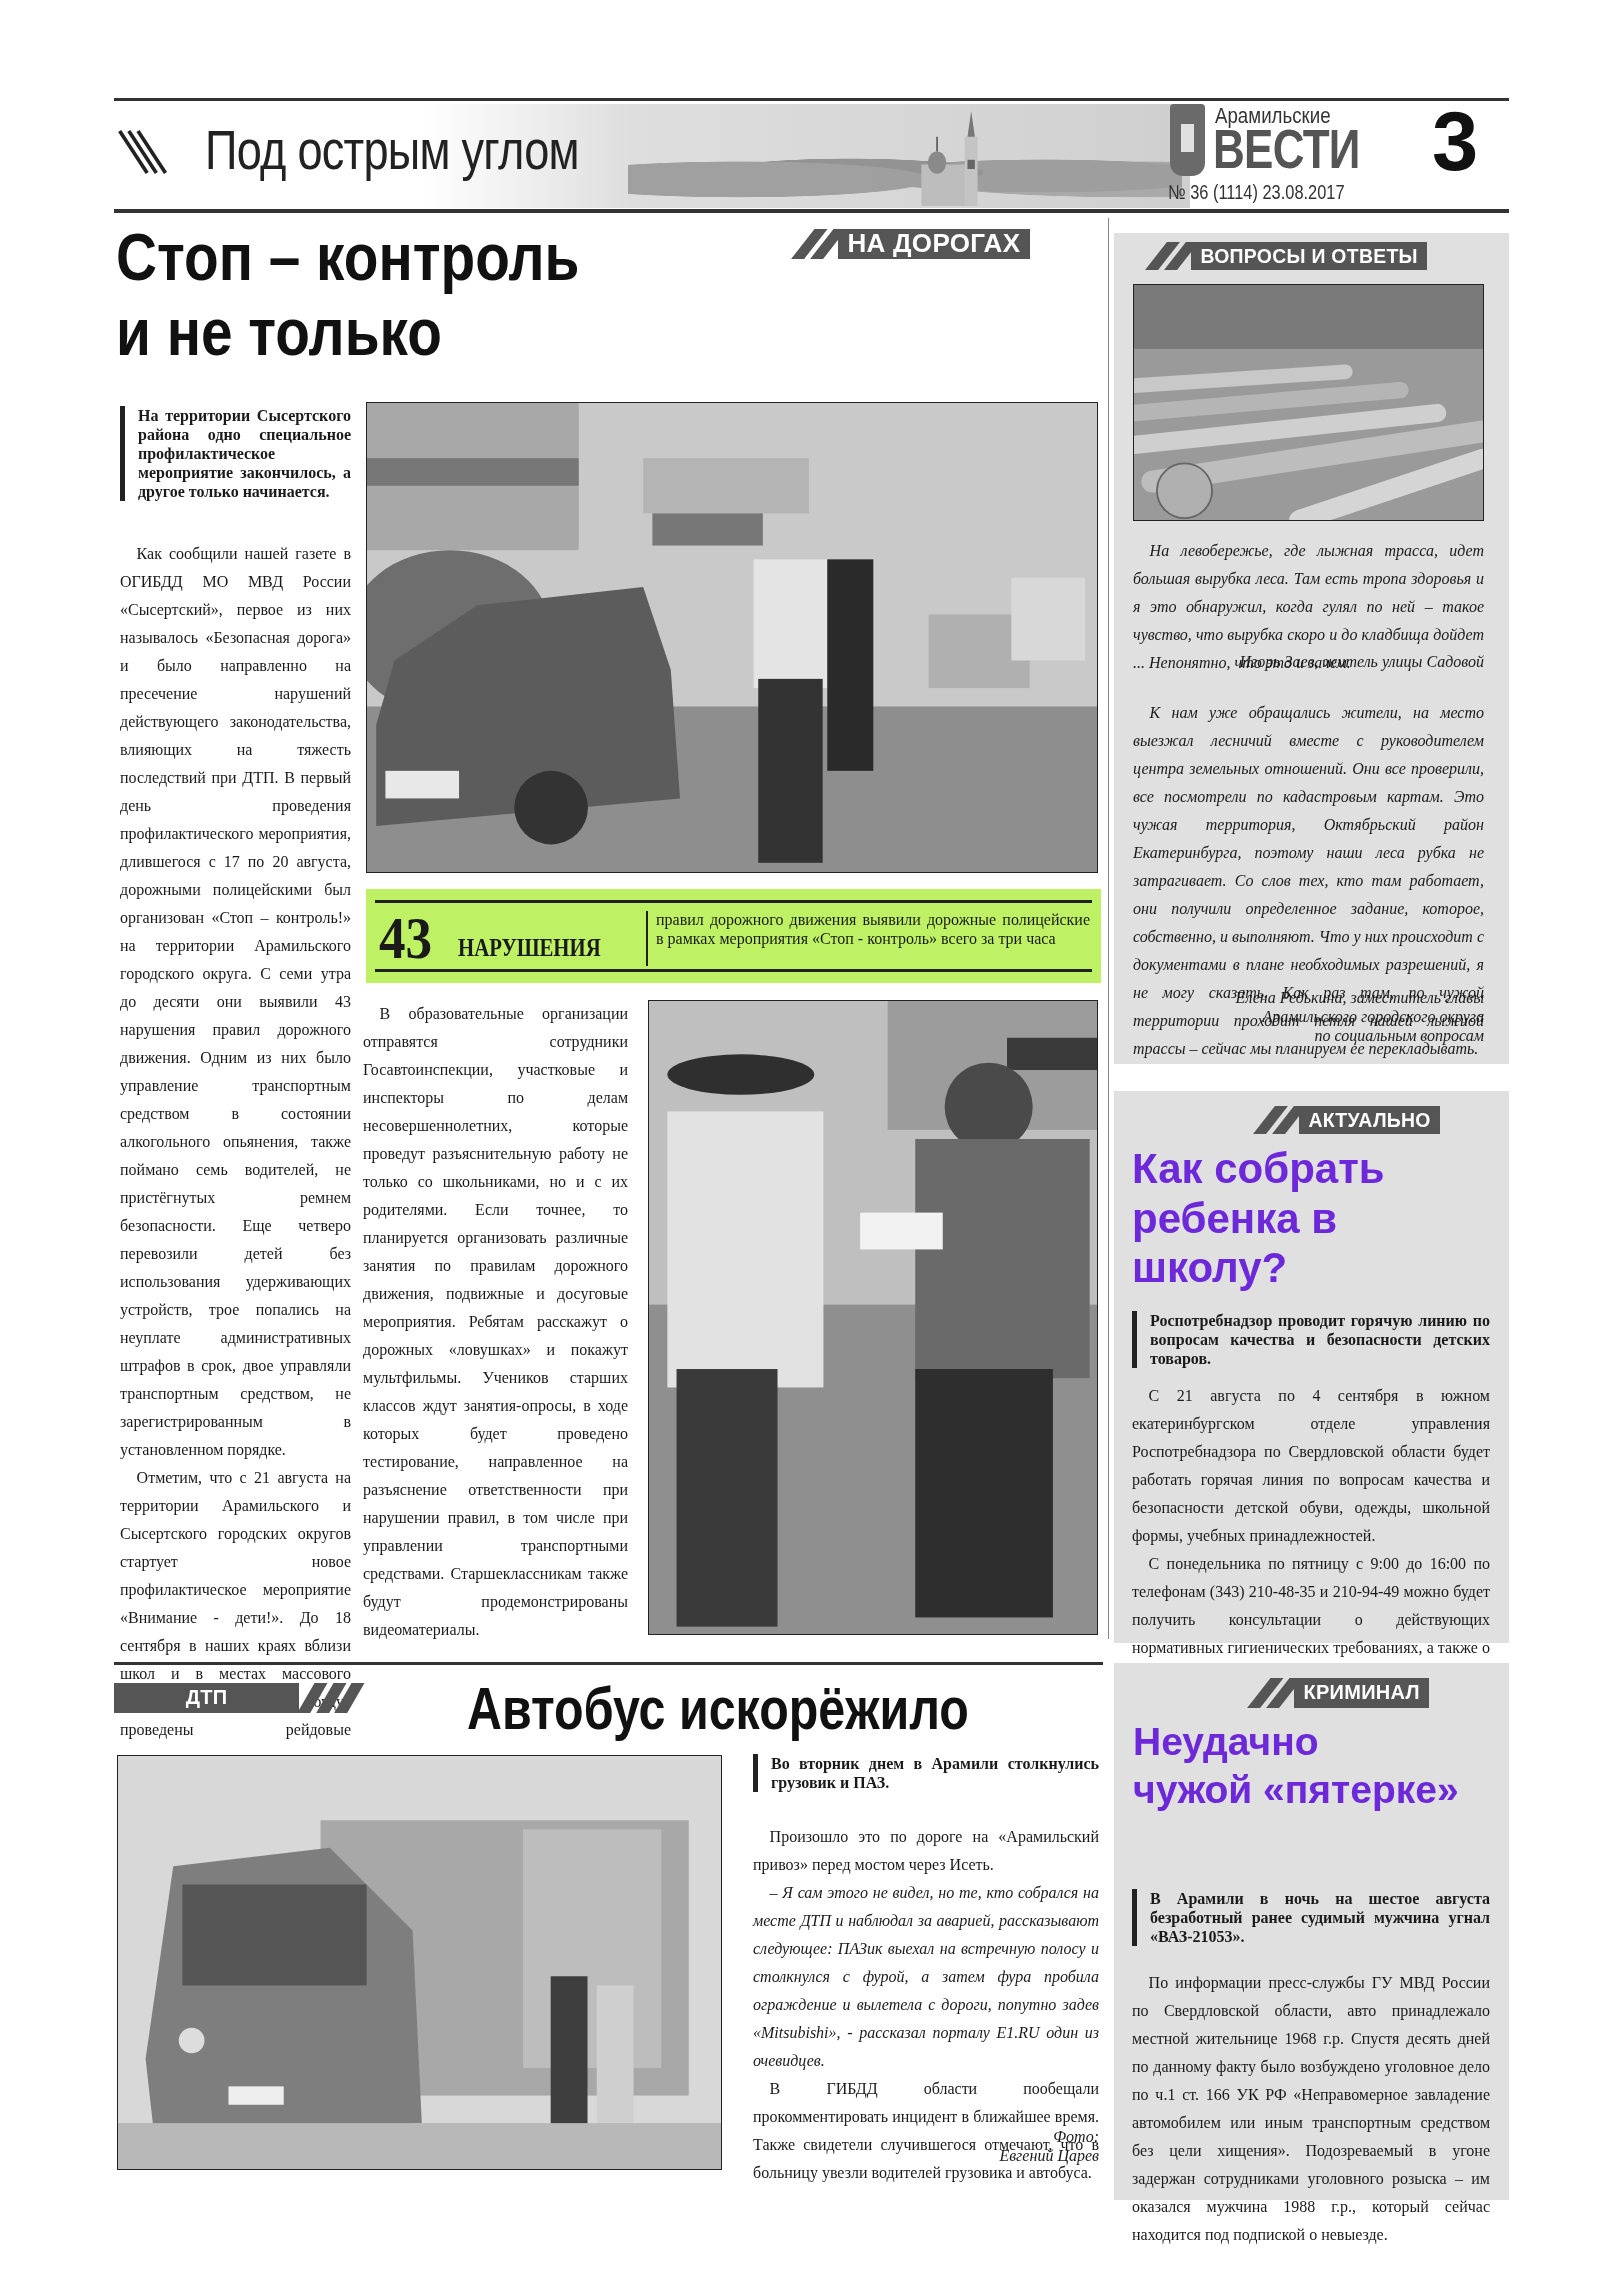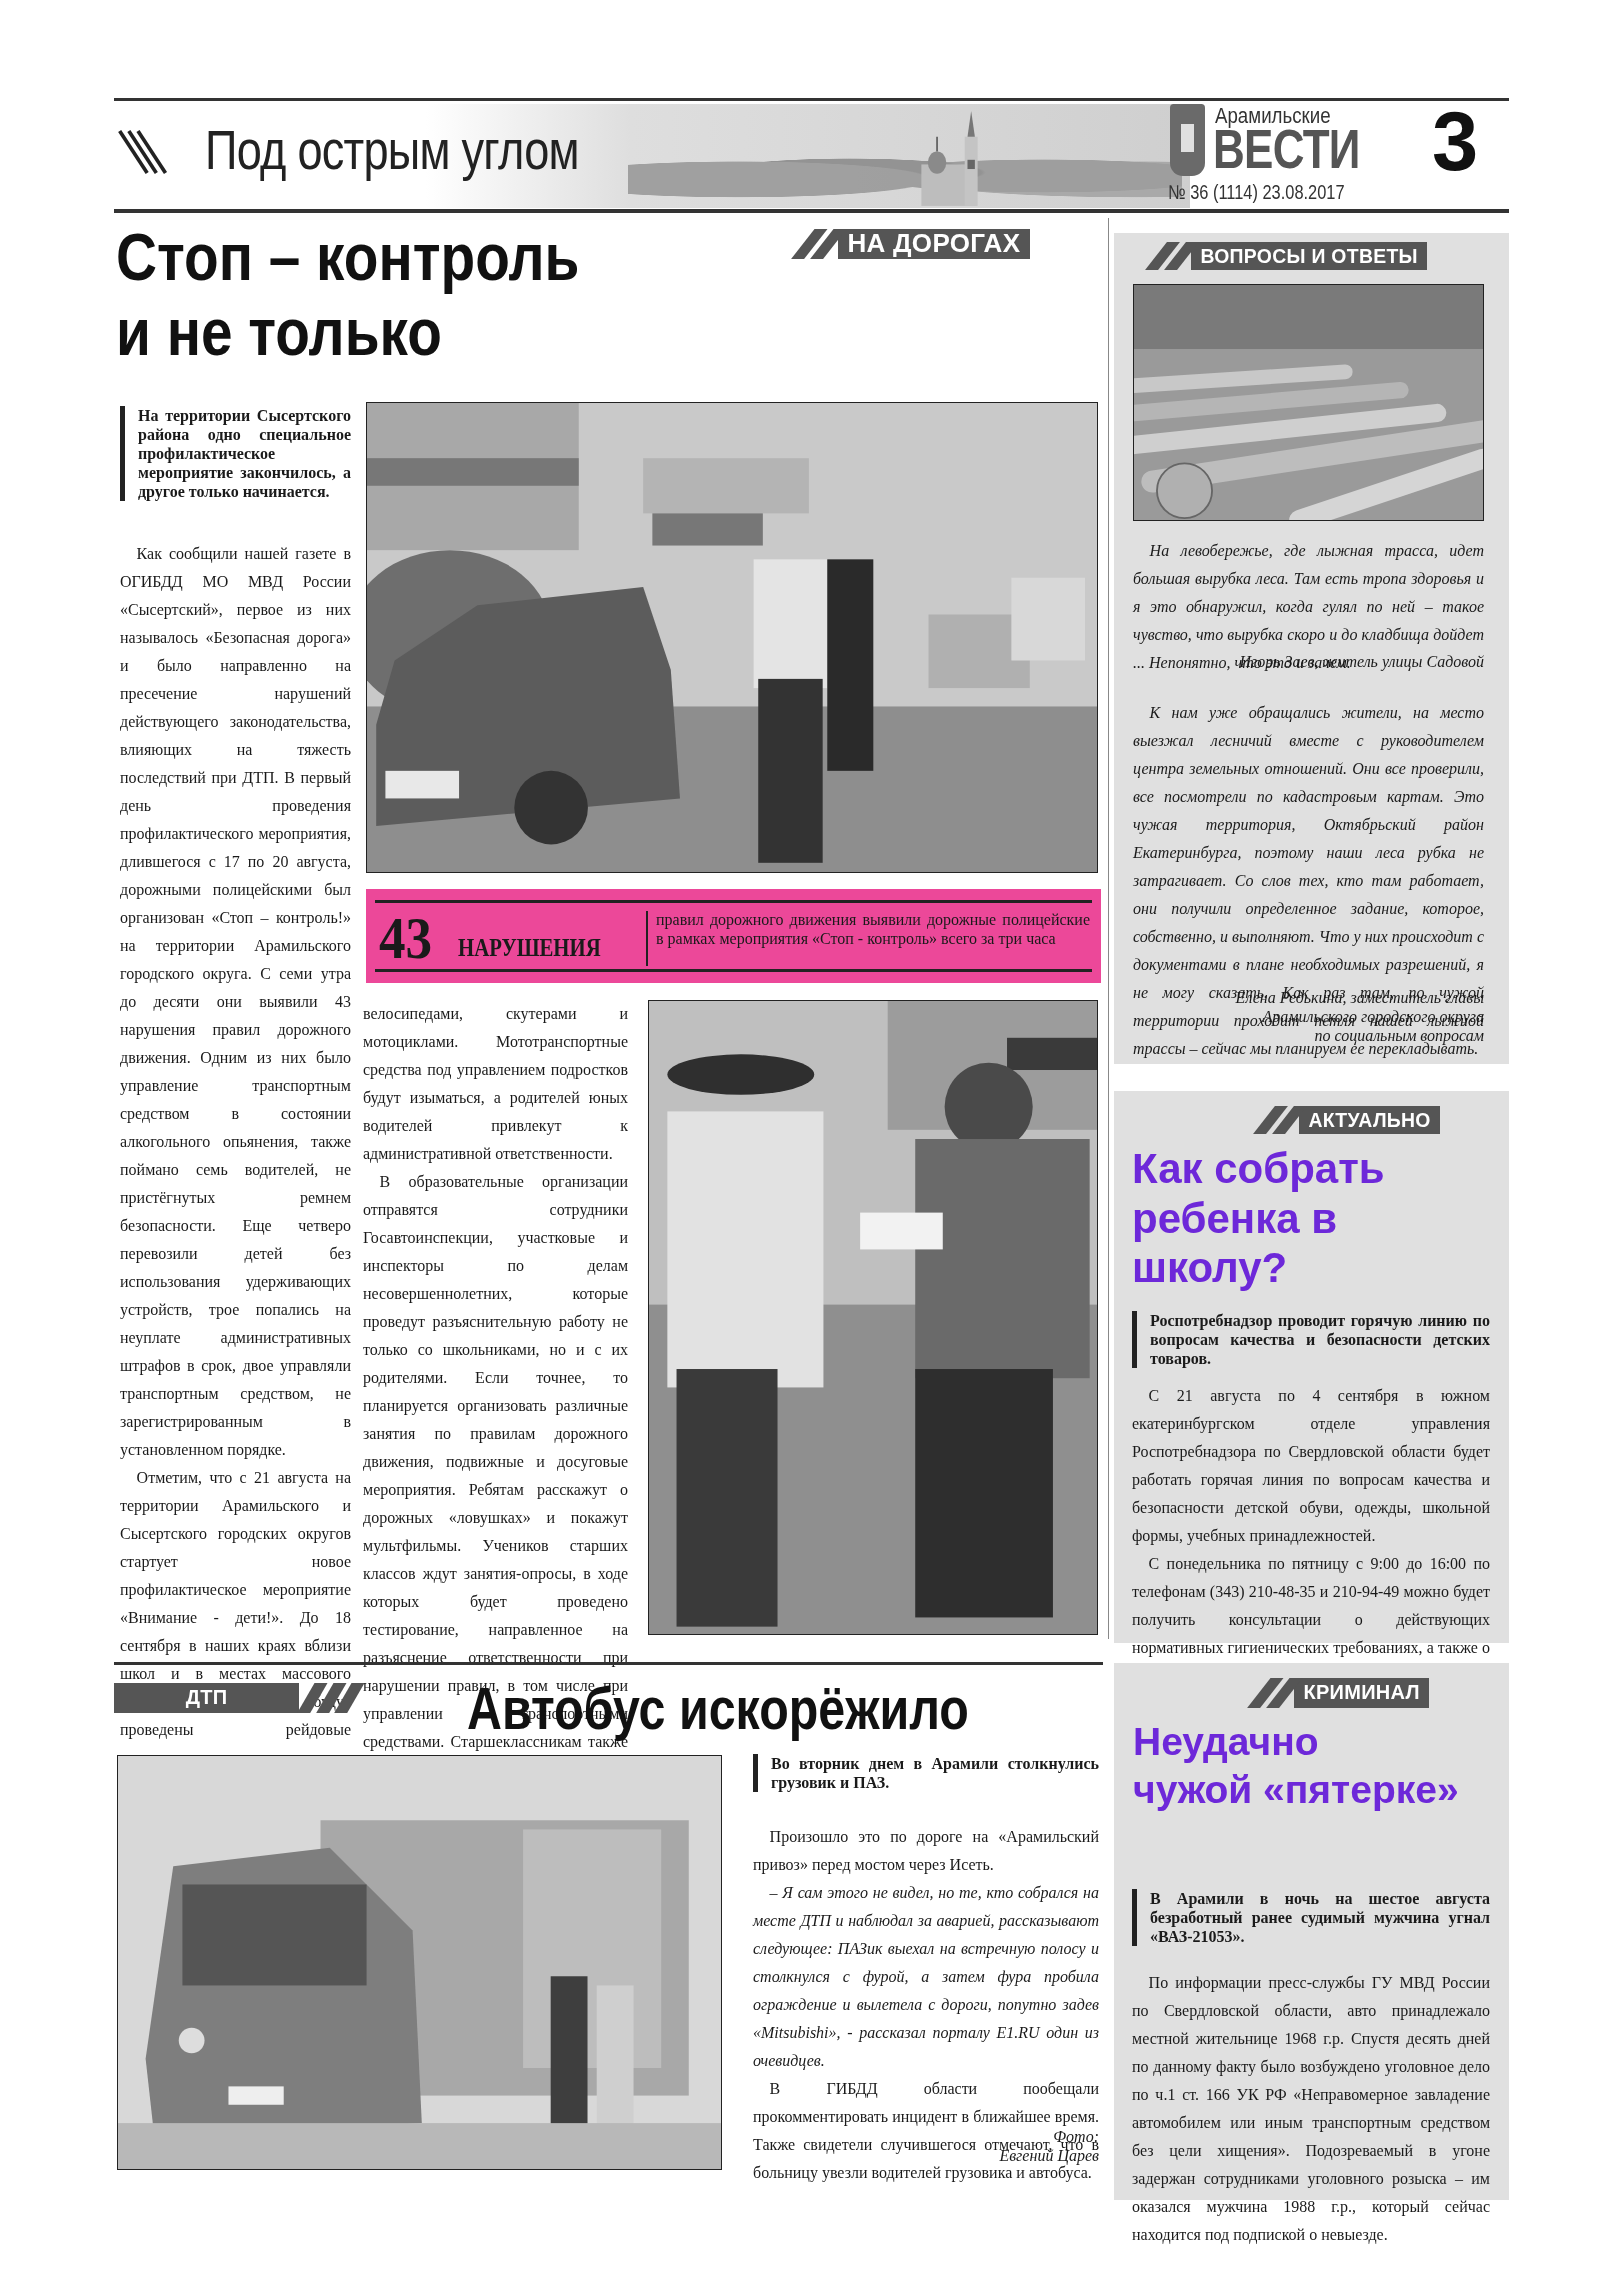--- a/index.html
+++ b/index.html
@@ -40,21 +40,21 @@
   .lead { position: absolute; font-weight: 700; font-size: 16px; line-height: 19px; text-align: justify; padding-left: 13px; border-left: 5.5px solid #222; }
   .body { position: absolute; font-size: 16px; line-height: 28px; text-align: justify; }
   .body p { text-indent: 16.6px; }
   .it { font-style: italic; }
   .sign { position: absolute; font-style: italic; font-size: 16px; line-height: 19px; text-align: right; }
 
   .photo { position: absolute; border: 1.8px solid #222; overflow: hidden; background: #888; }
   .gray-panel { position: absolute; background: #e0e0e0; }
 
   
-  .stat-box { left: 366px; top: 889px; width: 735px; height: 94px; background: #ec4899; }
+  .stat-box { left: 366px; top: 889px; width: 735px; height: 94px; background: #bef264; }
   .stat-box .line-top { position: absolute; left: 9.2px; right: 9.2px; top: 11px; height: 2.8px; background: #222; }
   .stat-box .line-bot { position: absolute; left: 9.2px; right: 9.2px; bottom: 11px; height: 2.8px; background: #222; }
   .stat-num { position: absolute; left: 13px; top: 20px; font-weight: 700; font-size: 59px; line-height: 1; transform: scaleX(0.9); transform-origin: left; }
   .stat-word { position: absolute; left: 92px; top: 44px; font-weight: 700; font-size: 26px; transform: scaleX(0.8); transform-origin: left; white-space: nowrap; }
   .stat-sep { position: absolute; left: 280px; top: 22px; width: 1.8px; height: 55px; background: #222; }
   .stat-text { position: absolute; left: 290px; top: 21px; width: 434px; font-size: 16px; line-height: 19px; text-align: justify; }
 </style>
 </head>
 <body>
 
@@ -126,21 +126,20 @@
 <div class="abs stat-box">
   <div class="line-top"></div>
   <div class="stat-num">43</div>
   <div class="stat-word">НАРУШЕНИЯ</div>
   <div class="stat-sep"></div>
   <div class="stat-text">правил дорожного движения выявили дорожные полицейские в рамках мероприятия «Стоп - контроль» всего за три часа</div>
   <div class="line-bot"></div>
 </div>
 
 <div class="body" style="left:363px;top:1000px;width:265px;">
-  <p style="text-indent:0">велосипедами, скутерами и мотоциклами. Мототранспортные средства под управлением подростков будут изыматься, а родителей юных водителей привлекут к административной ответственности.</p>
   <p>В образовательные организации отправятся сотрудники Госавтоинспекции, участковые и инспекторы по делам несовершеннолетних, которые проведут разъяснительную работу не только со школьниками, но и с их родителями. Если точнее, то планируется организовать различные занятия по правилам дорожного движения, подвижные и досуговые мероприятия. Ребятам расскажут о дорожных «ловушках» и покажут мультфильмы. Учеников старших классов ждут занятия-опросы, в ходе которых будет проведено тестирование, направленное на разъяснение ответственности при нарушении правил, в том числе при управлении транспортными средствами. Старшеклассникам также будут продемонстрированы видеоматериалы.</p>
 </div>
 
 <div class="photo" style="left:648px;top:1000px;width:450px;height:635px;">
   <svg width="100%" height="100%" viewBox="0 0 488 688" preserveAspectRatio="none">
     <rect width="488" height="688" fill="#bfbfbf"></rect>
     <rect x="260" y="0" width="228" height="140" fill="#9c9c9c"></rect>
     <rect x="390" y="40" width="98" height="35" fill="#3a3a3a"></rect>
     <rect x="0" y="330" width="488" height="358" fill="#8f8f8f"></rect>
     <ellipse cx="100" cy="80" rx="80" ry="22" fill="#2f2f2f"></ellipse>

